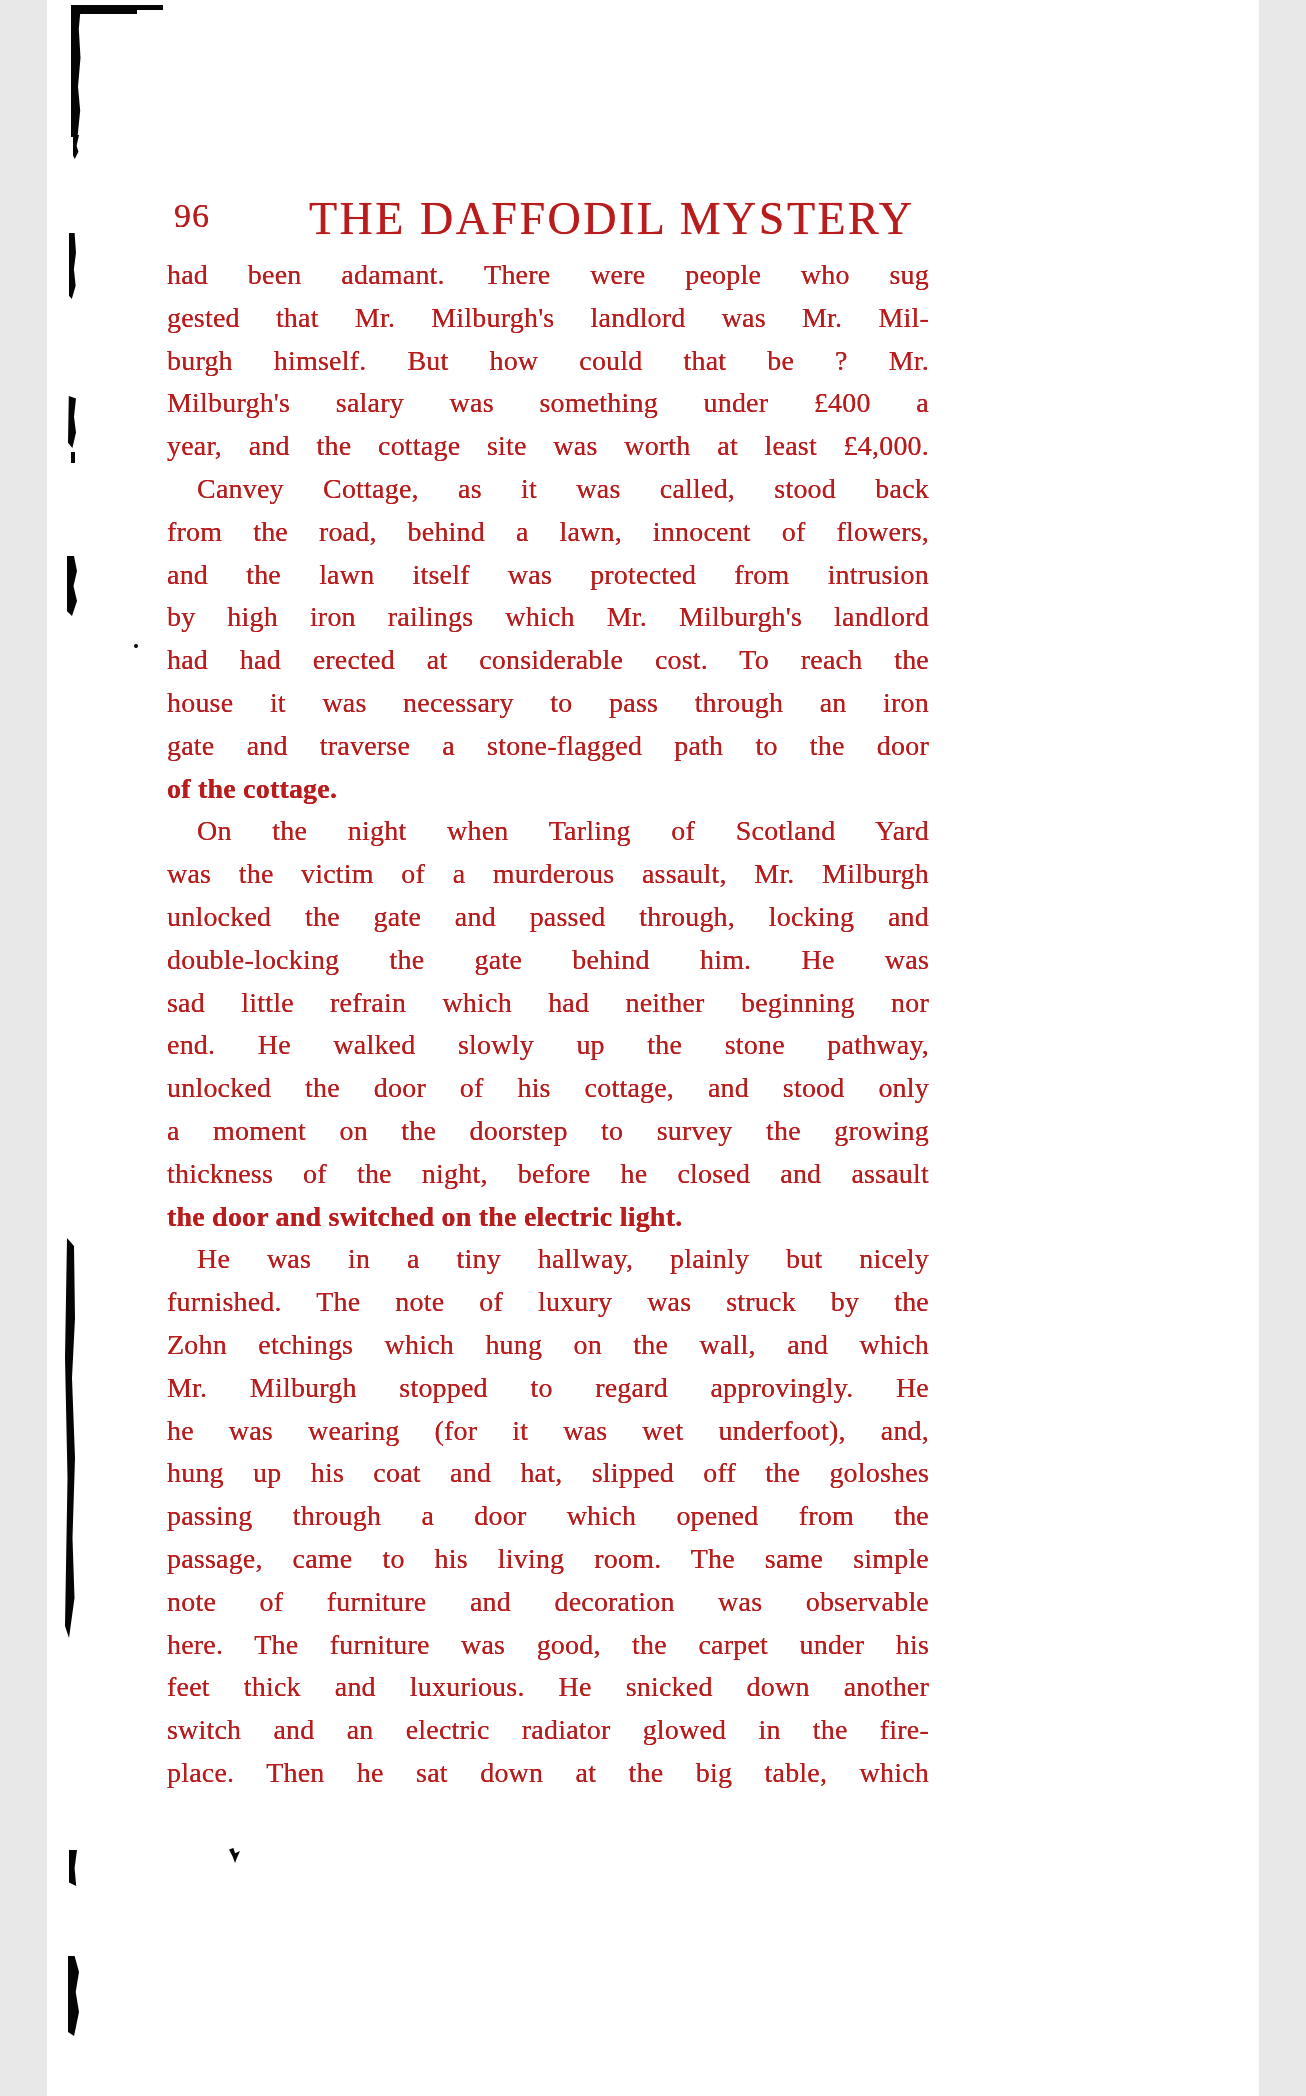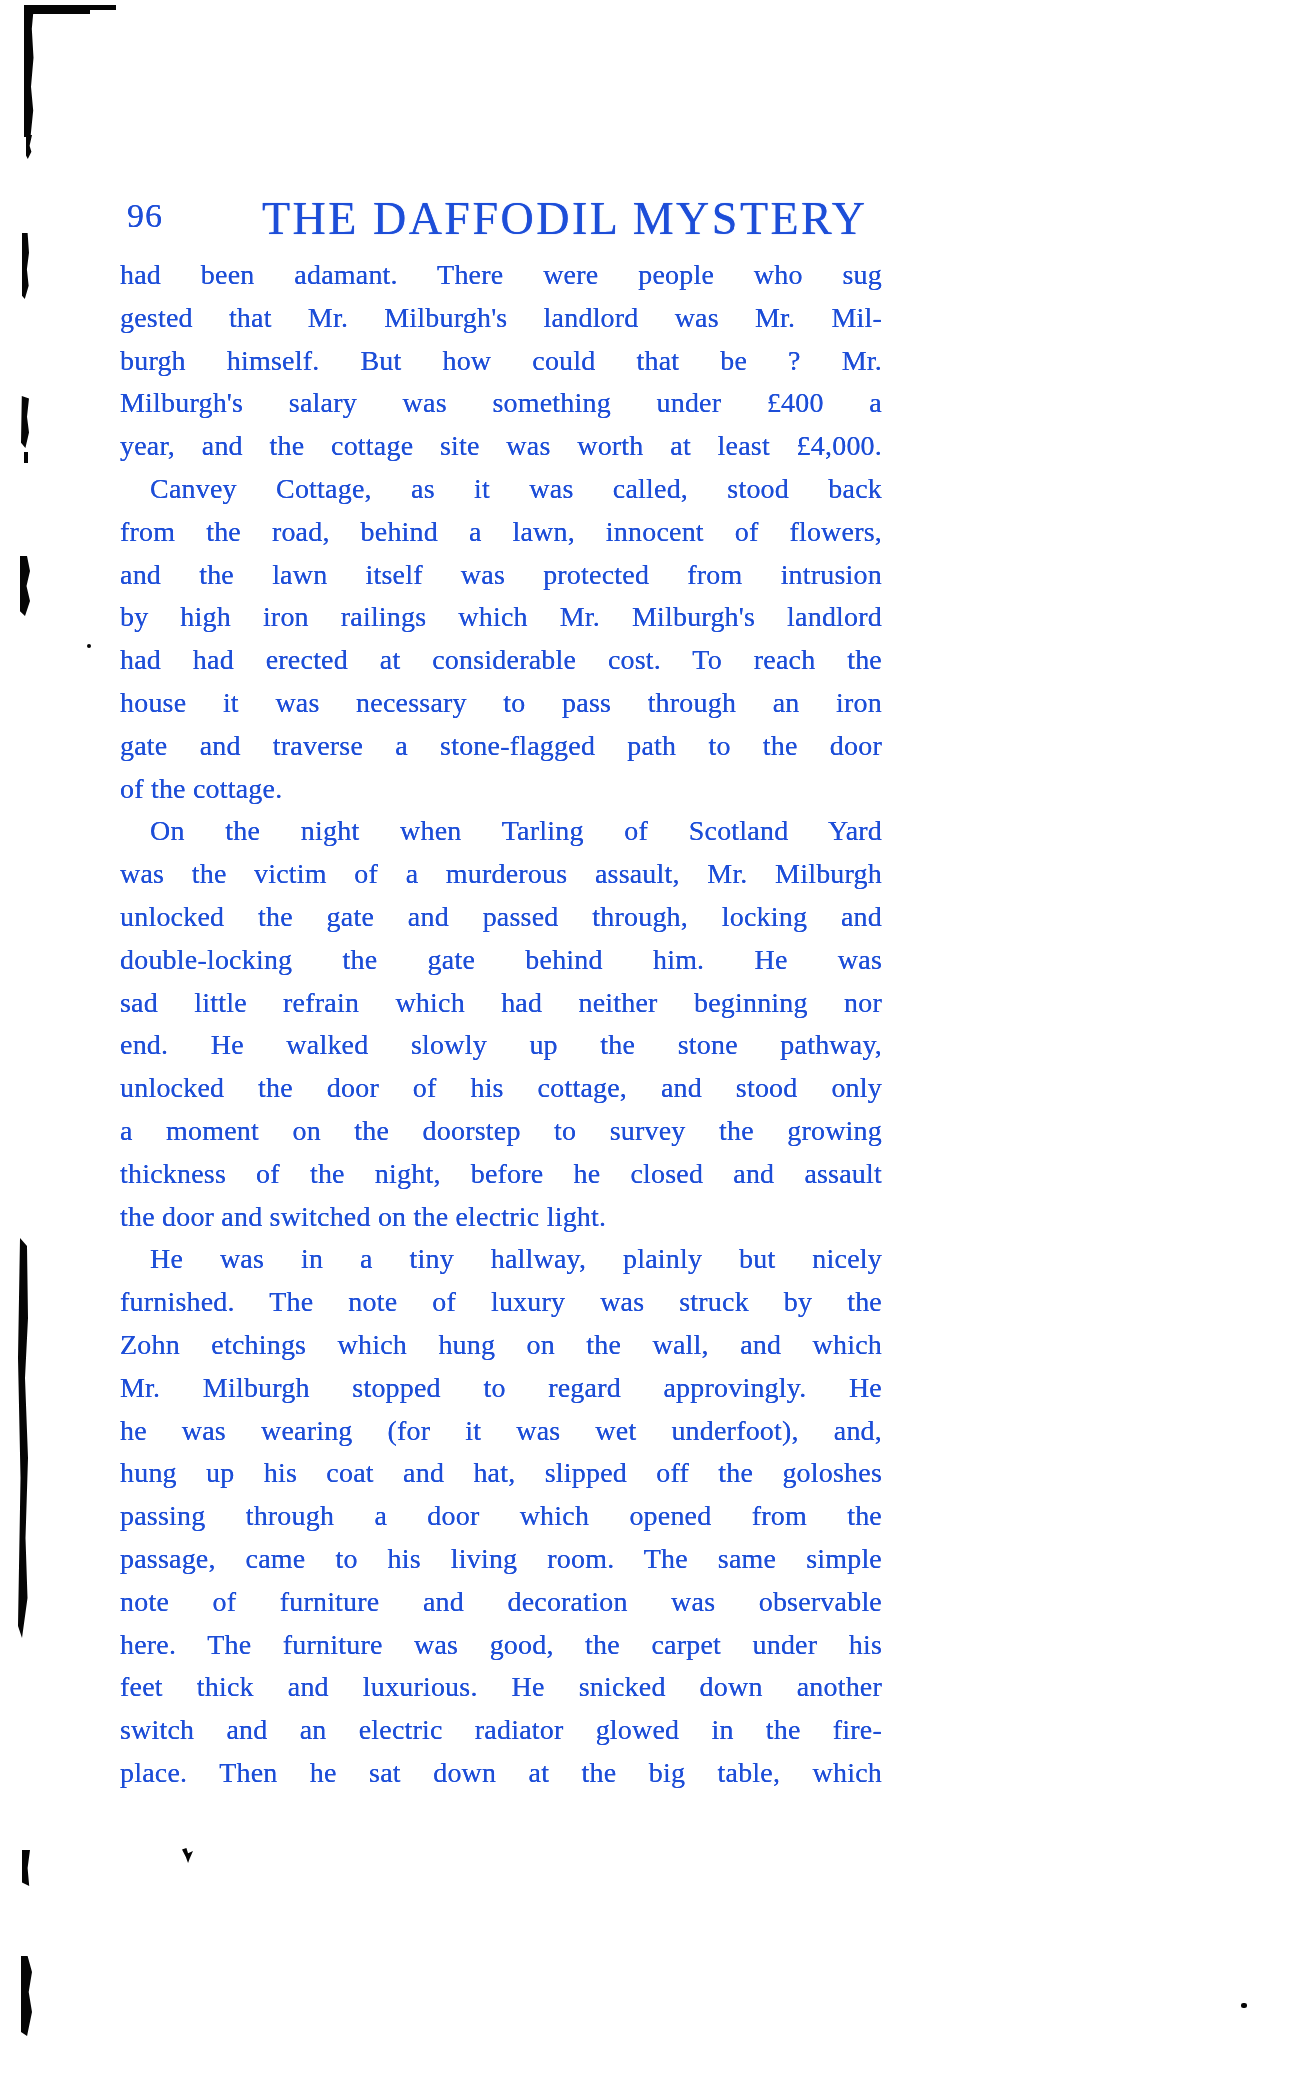--- a/index.html
+++ b/index.html
@@ -1,23 +1,23 @@
 <!DOCTYPE html>
 <html><head>
 <meta charset="utf-8">
 <style>
   html,body { margin:0; padding:0; background:#e8e8e8; }
   .page {
     position:relative;
-    width:1306px; height:2096px;
+    width:1212px; height:2096px;
     margin:0 auto;
     background:#ffffff;
     overflow:hidden;
     font-family:"Liberation Serif","DejaVu Serif",serif;
-    color:#1d4ed8;
+    color:#b91c1c;
   }
   
   .pagenum {
     position:absolute; left:127px; top:197px;
     font-size:34px; letter-spacing:1px;
     text-shadow:0 0 0.6px currentColor;
   }
   .running-title {
     position:absolute; left:262px; top:192px;
     font-size:46px; letter-spacing:2.5px;
@@ -32,21 +32,21 @@
     font-size:28px;
     line-height:42.8px;
     letter-spacing:0.2px;
     text-align:justify;
     text-align-last:justify;
     white-space:nowrap; 
     text-shadow:0 0 0.6px currentColor;
   }
   .ln { white-space:normal; }
   .ln.indent { padding-left:30px; }
-  .ln.end { text-align-last:left; }
+  .ln.end { text-align-last:left;font-weight:bold; }
   
   .mark { position:absolute; background:#050505; }
   .rough { filter:blur(0.4px); }
   .m-corner-h   { left:24px;  top:5px;    width:66px;  height:9px; }
   .m-corner-h2  { left:88px;  top:5px;    width:28px;  height:5px; }
   .m-corner-v   { left:24px;  top:5px;    width:10px;  height:132px;
                   clip-path:polygon(0 0,100% 0,78% 18%,95% 40%,70% 62%,92% 80%,65% 100%,0 100%); }
   .m-corner-t   { left:26px;  top:135px;  width:6px;   height:24px;
                   clip-path:polygon(0 0,100% 0,60% 45%,90% 70%,30% 100%,0 85%); }
   .m-dash1      { left:22px;  top:233px;  width:7px;   height:66px;

